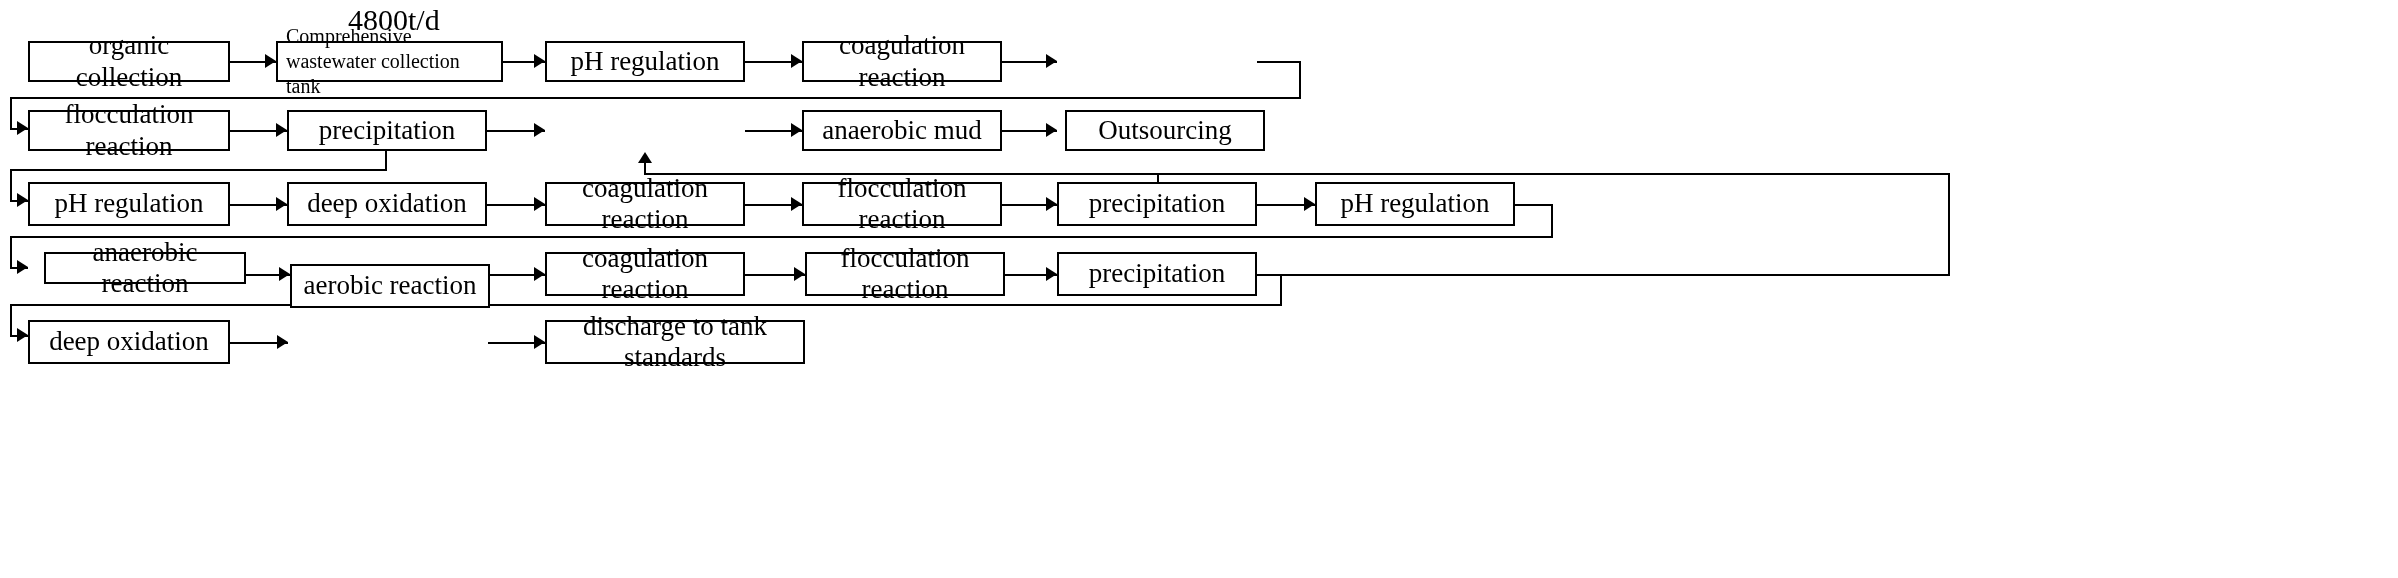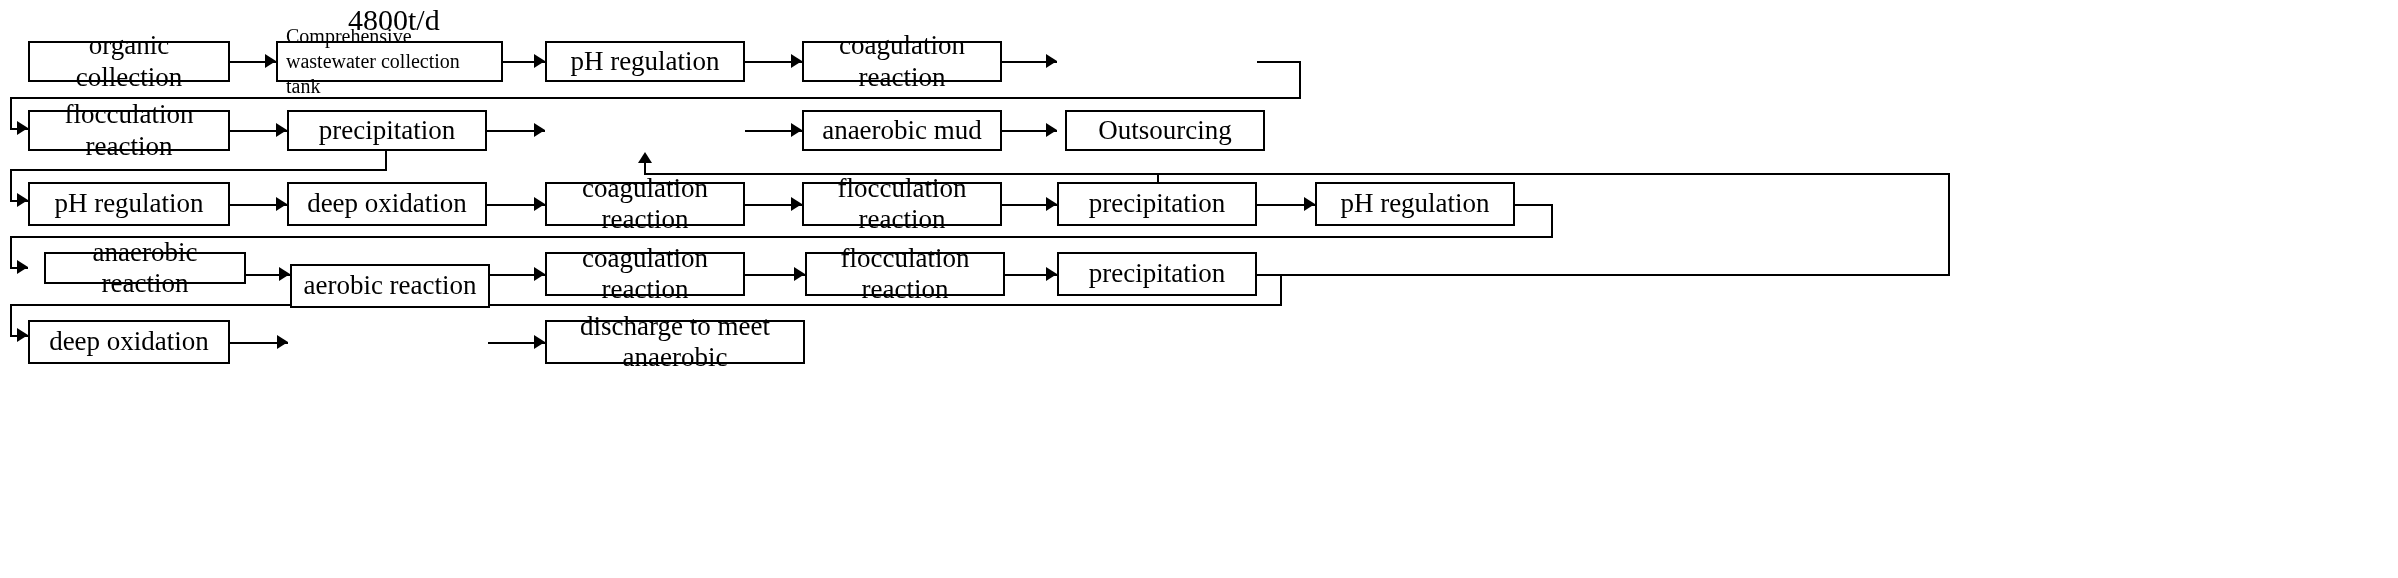--- a/index.html
+++ b/index.html
@@ -209,21 +209,21 @@
 
   <div class="vline" style="left:1280px; top:274px; height:32px;"></div>
   <div class="hline" style="left:10px; top:304px; width:1272px;"></div>
   <div class="vline" style="left:10px; top:304px; height:33px;"></div>
   <div class="hline" style="left:10px; top:335px; width:18px;"></div>
   <div class="arrow-r" style="left:17px; top:328px;"></div>
 
   <div class="node" style="left:28px; top:320px; width:202px; height:44px;">deep oxidation</div>
 
 
-  <div class="node" style="left:545px; top:320px; width:260px; height:44px;">discharge to meet anaerobic</div>
+  <div class="node" style="left:545px; top:320px; width:260px; height:44px;">discharge to tank standards</div>
 
   <div class="hline" style="left:230px; top:342px; width:58px;"></div>
   <div class="arrow-r" style="left:277px; top:335px;"></div>
 
   <div class="hline" style="left:488px; top:342px; width:57px;"></div>
   <div class="arrow-r" style="left:534px; top:335px;"></div>
 
 </div>
 
 </body></html>

